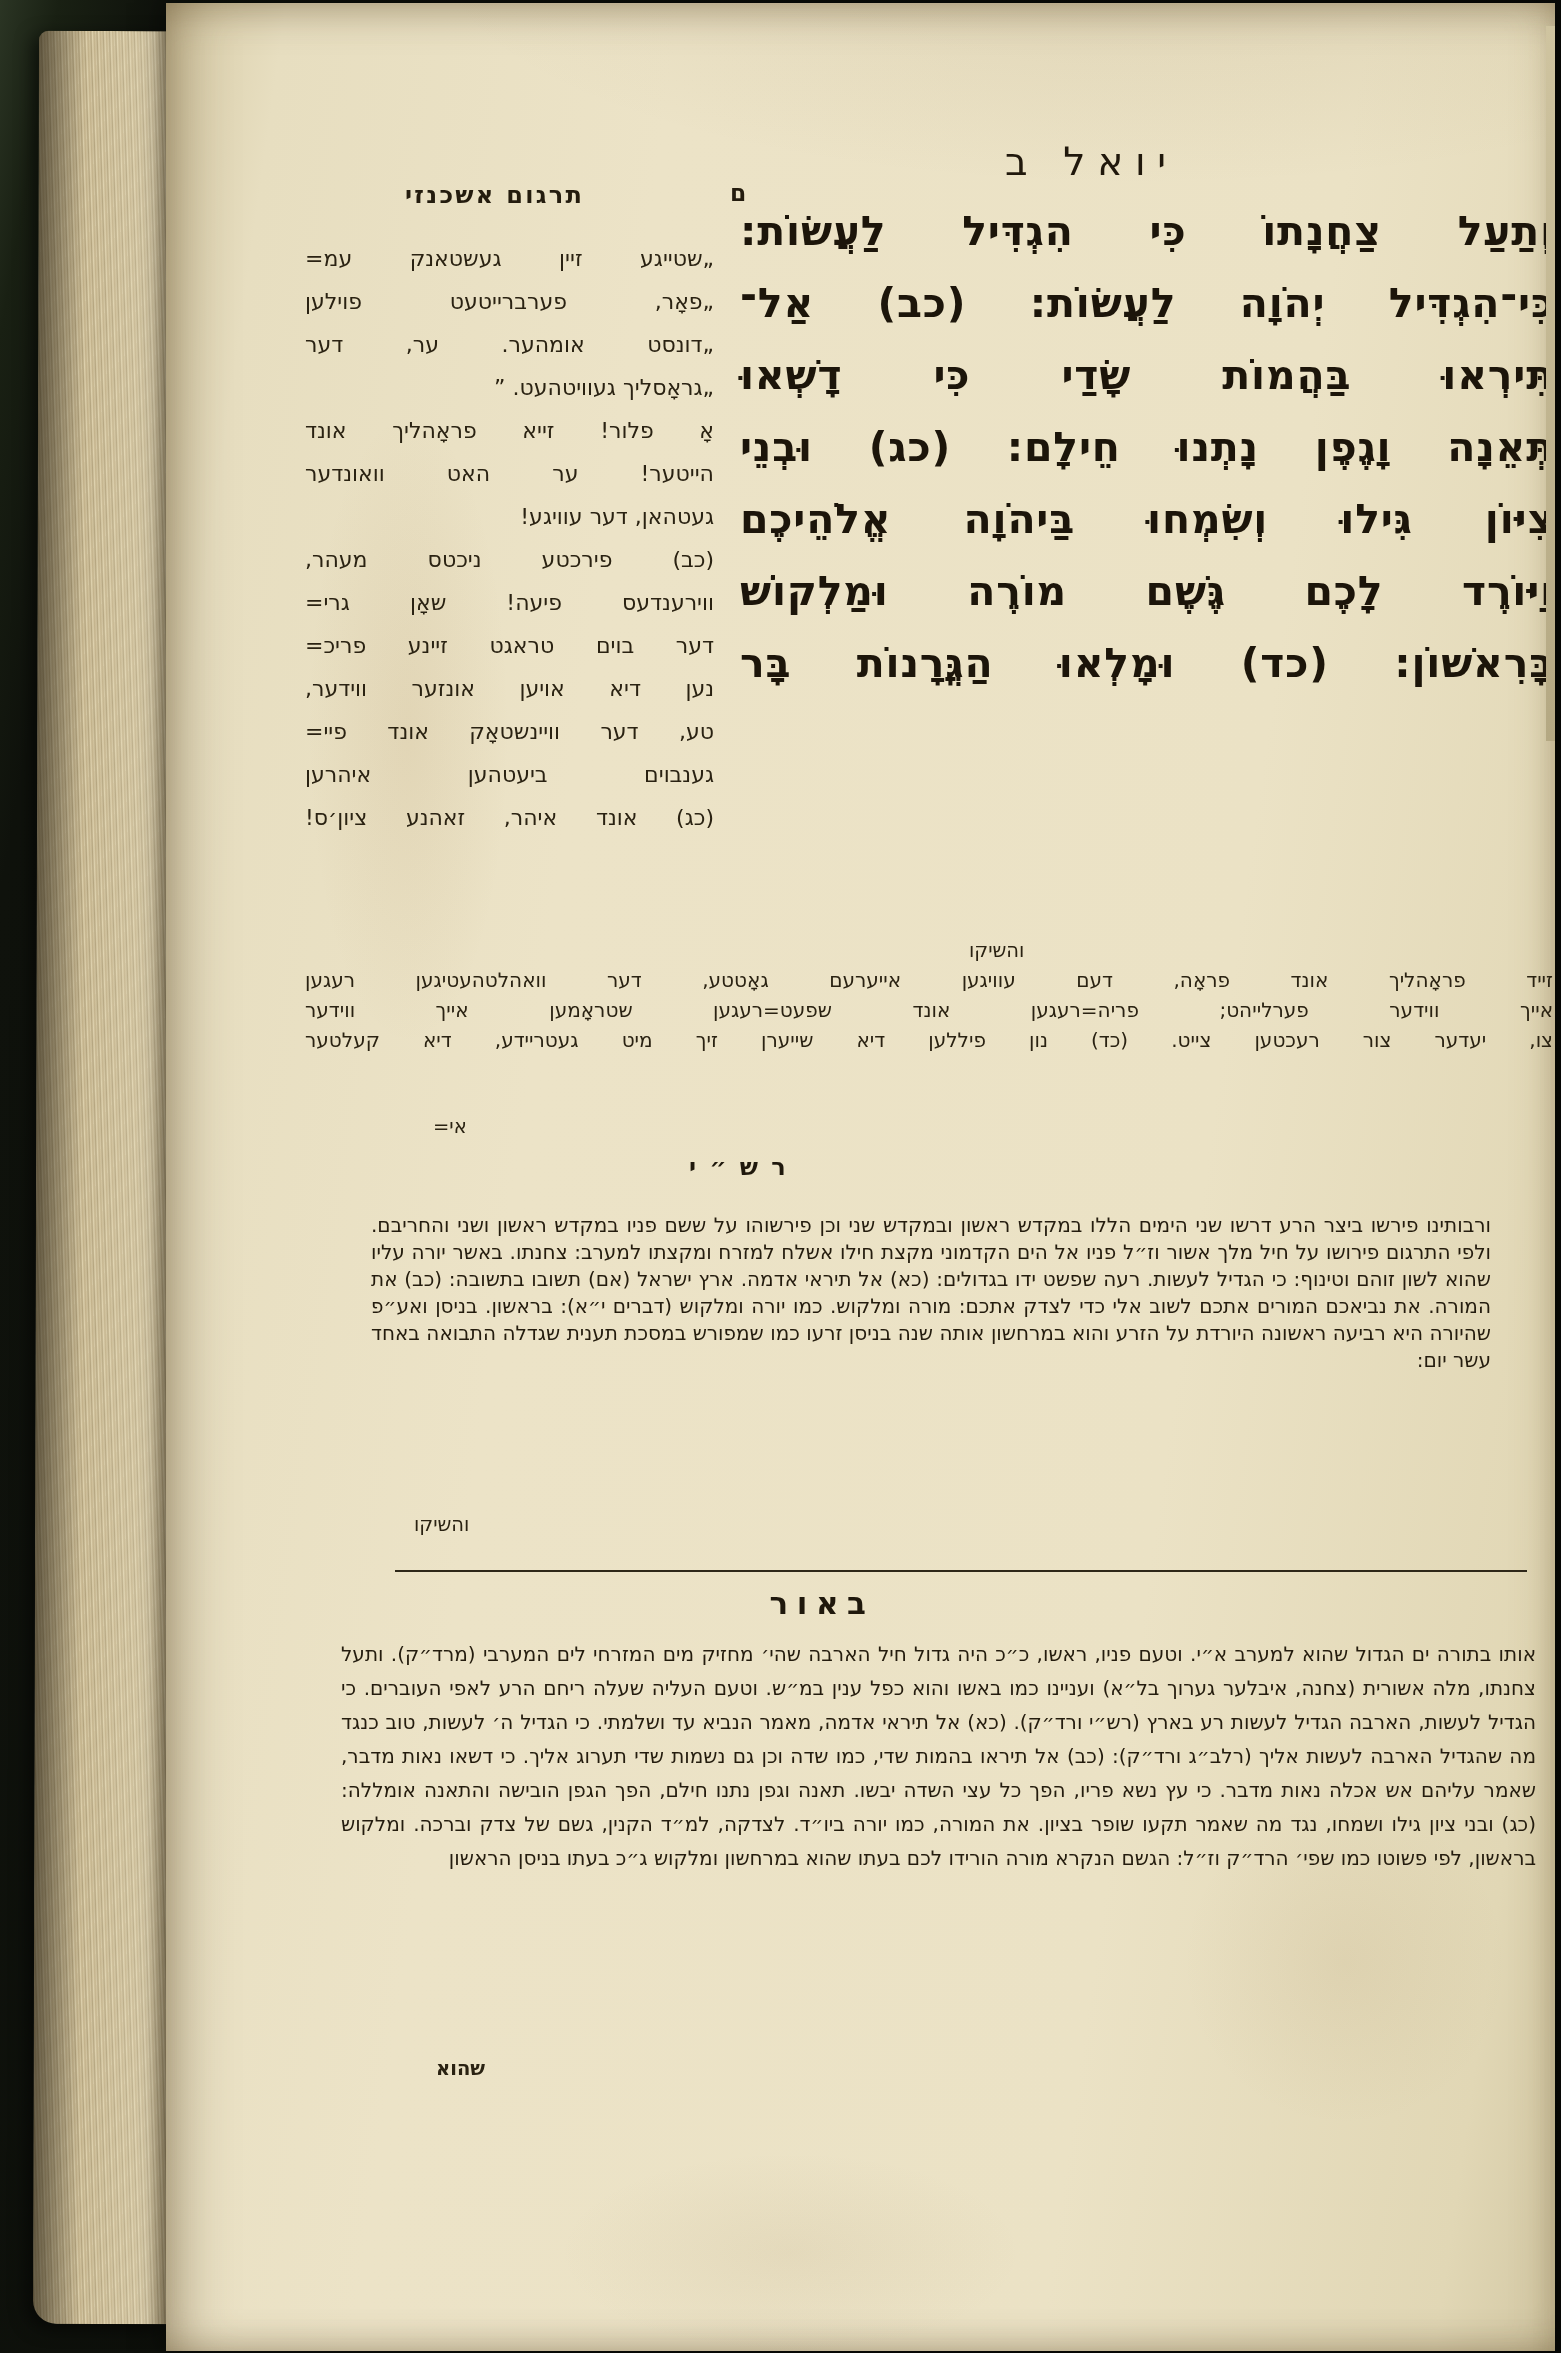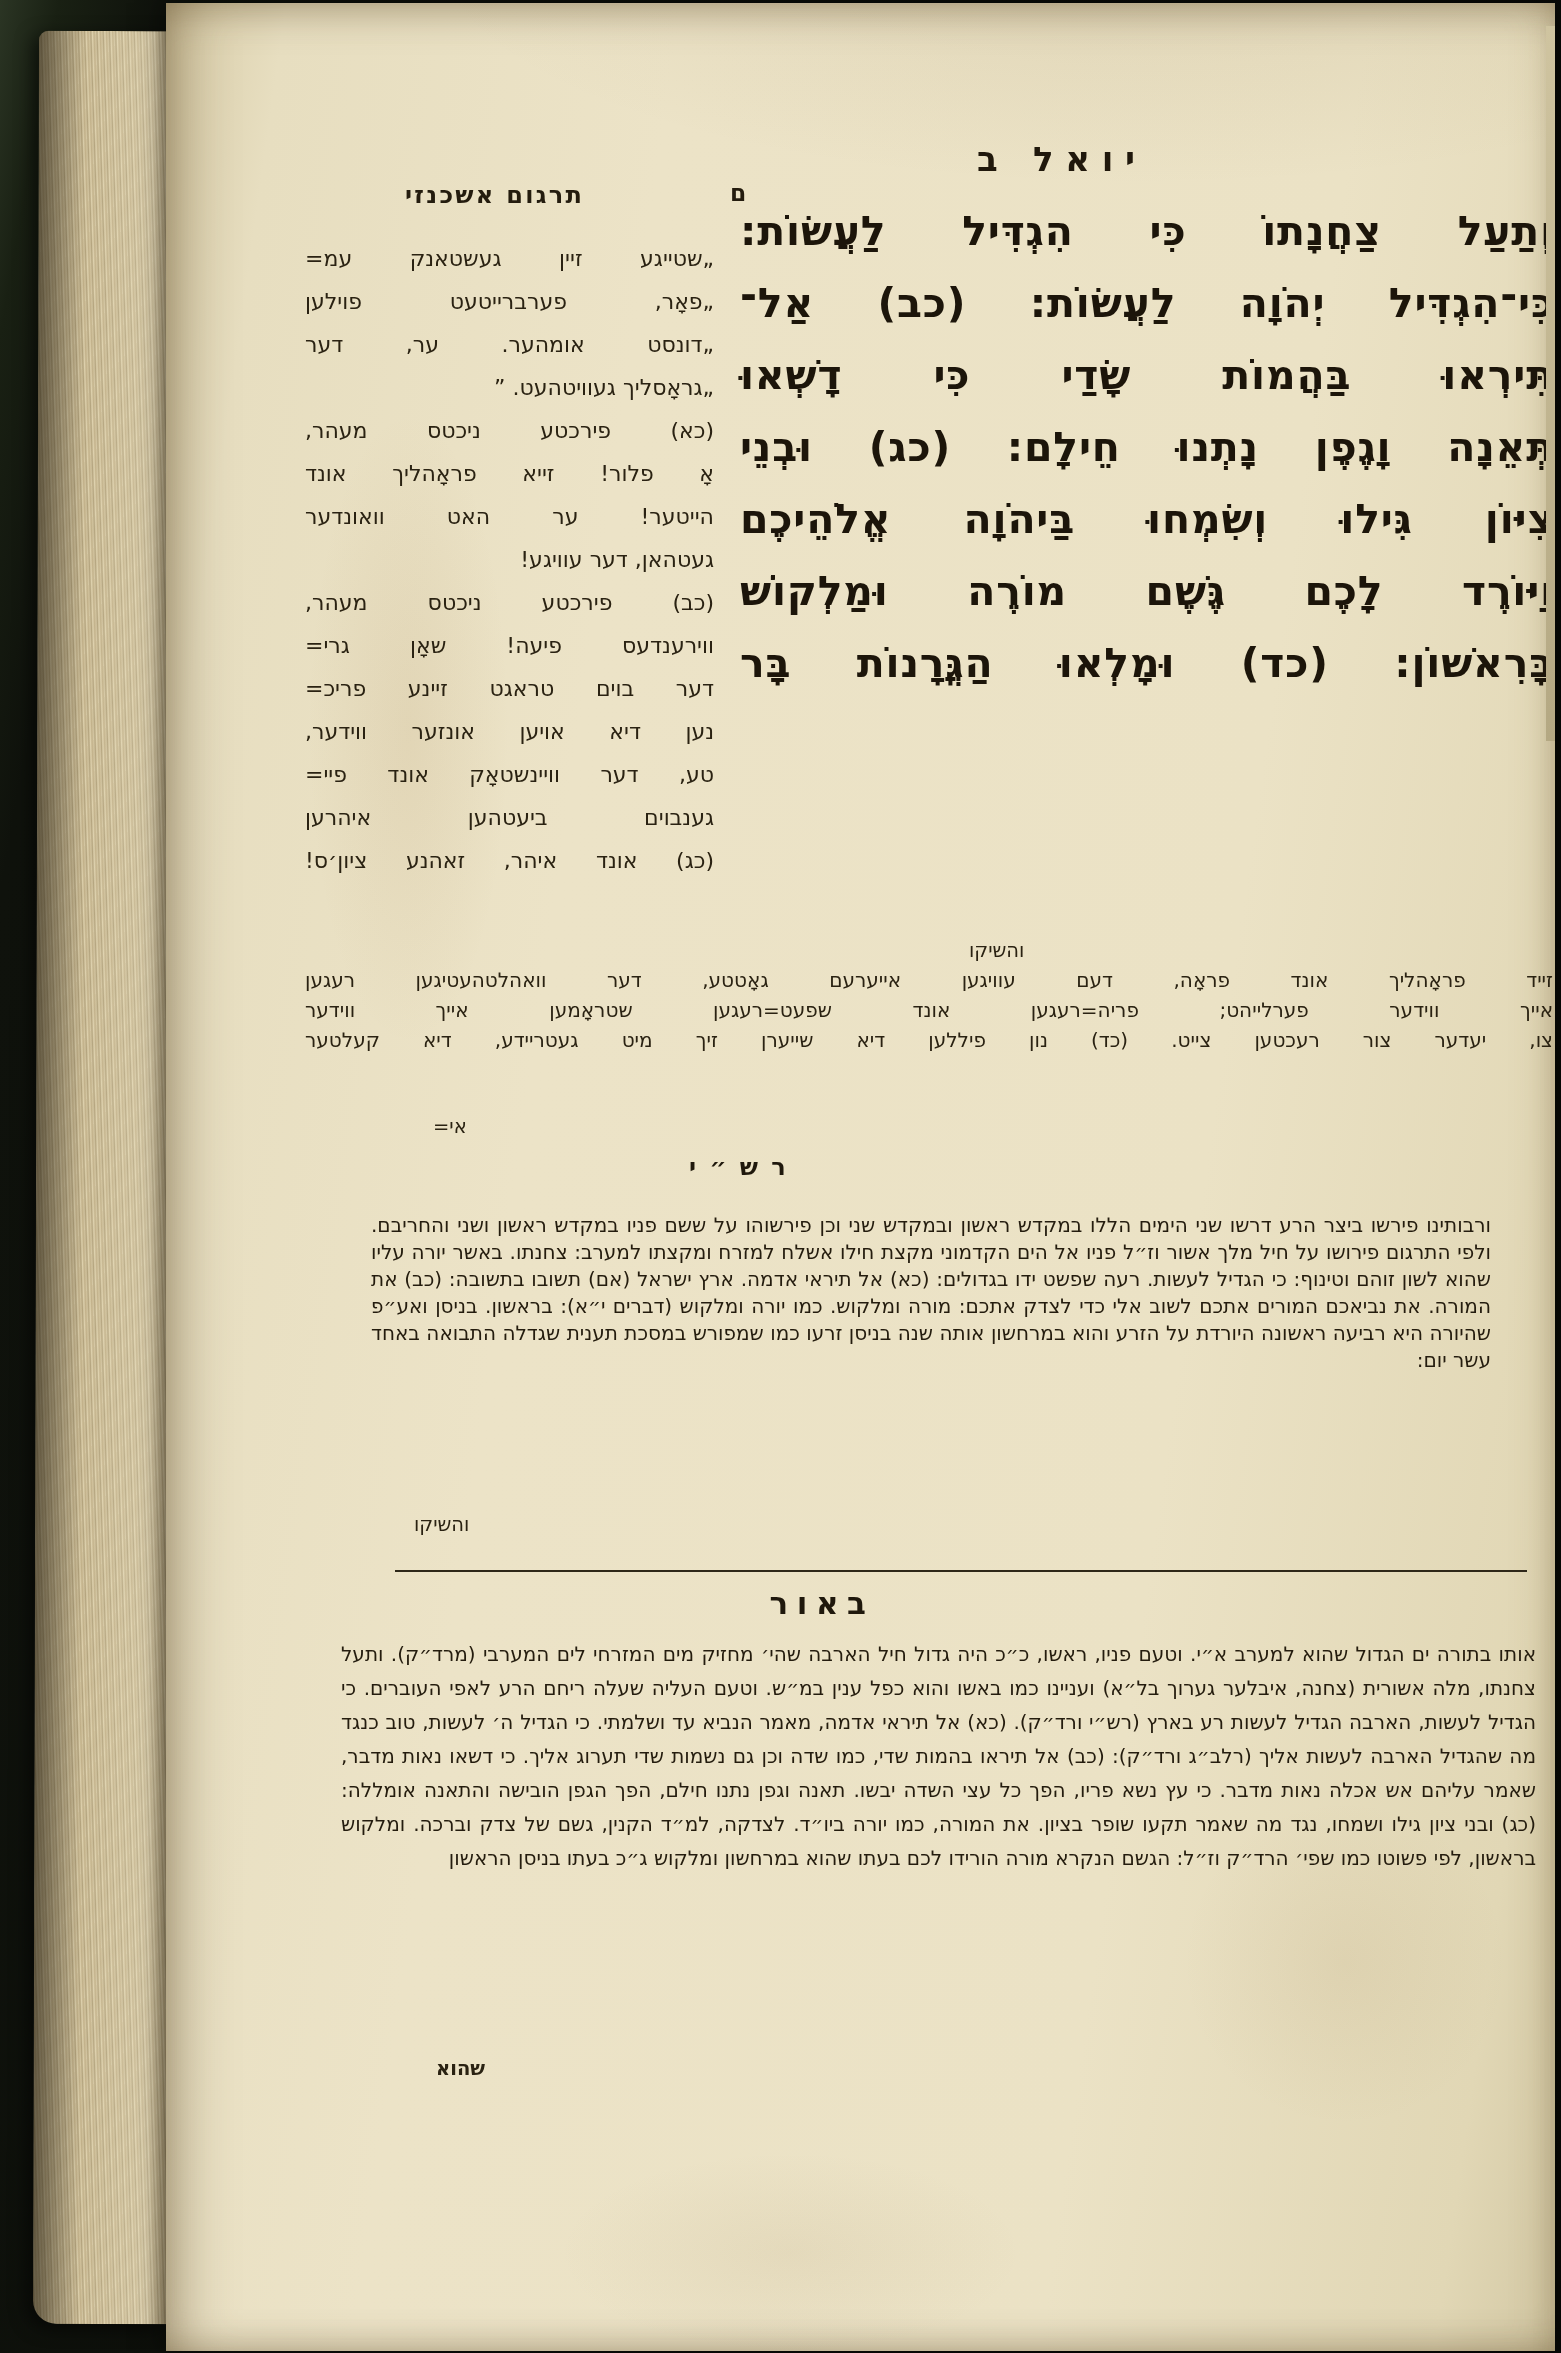--- a/index.html
+++ b/index.html
@@ -39,21 +39,21 @@
   .stain{position:absolute;pointer-events:none;}
   .stain.s1{left:141px;top:406px;width:203px;height:640px;
     background:radial-gradient(ellipse at center,rgba(150,110,55,.10),transparent 70%);}
   .stain.s2{left:1015px;top:1796px;width:328px;height:328px;
     background:radial-gradient(ellipse at center,rgba(140,105,55,.08),transparent 70%);}
   .stain.s3{left:390px;top:2148px;width:469px;height:203px;
     background:radial-gradient(ellipse at center,rgba(130,100,55,.07),transparent 70%);}
 
   .t{position:absolute;direction:rtl;color:#271f12;}
 
-  .header-joel{left:811px;top:136px;font-size:34px;font-weight:bold;letter-spacing:11.7px;color:#20180c;}
+  .header-joel{left:839px;top:136px;font-size:39px;font-weight:normal;letter-spacing:11.7px;color:#20180c;}
   .header-targum{left:239px;top:178px;font-size:24px;font-weight:600;letter-spacing:2.3px;color:#241c0e;}
   .sig-mark{left:564px;top:176px;font-size:23.4px;font-weight:600;color:#241c0e;}
 
   .bible{left:574px;top:192px;width:815px;}
   .bible-line{
     font-size:41px;line-height:72px;font-weight:bold;color:#1c150a;
     letter-spacing:0.8px;text-align:justify;text-align-last:justify;direction:rtl;
   }
 
   .targum{left:139px;top:234px;width:409px;}
@@ -109,21 +109,20 @@
       <div class="bible-line">וַיּוֹרֶד לָכֶם גֶּשֶׁם מוֹרֶה וּמַלְקוֹשׁ</div>
       <div class="bible-line">בָּרִאשׁוֹן: (כד) וּמָלְאוּ הַגֳּרָנוֹת בָּר</div>
     </div>
     <div class="t catchword cw-bible">והשיקו</div>
 
     <div class="t targum">
       <div class="targum-line">„שטייגע זיין געשטאנק עמ=</div>
       <div class="targum-line">„פאָר, פערברייטעט פוילען</div>
       <div class="targum-line">„דונסט אומהער. ער, דער</div>
       <div class="targum-line no-stretch">„גראָסליך געוויטהעט. ”</div>
-      <div class="targum-line">(כא) פירכטע ניכטס מעהר,</div>
       <div class="targum-line">אָ פלור! זייא פראָהליך אונד</div>
       <div class="targum-line">הייטער! ער האט וואונדער</div>
       <div class="targum-line no-stretch">געטהאן, דער עוויגע!</div>
       <div class="targum-line">(כב) פירכטע ניכטס מעהר,</div>
       <div class="targum-line">ווירענדעס פיעה! שאָן גרי=</div>
       <div class="targum-line">דער בוים טראגט זיינע פריכ=</div>
       <div class="targum-line">נען דיא אויען אונזער ווידער,</div>
       <div class="targum-line">טע, דער וויינשטאָק אונד פיי=</div>
       <div class="targum-line">גענבוים ביעטהען איהרען</div>
       <div class="targum-line">(כג) אונד איהר, זאהנע ציון׳ס!</div>

